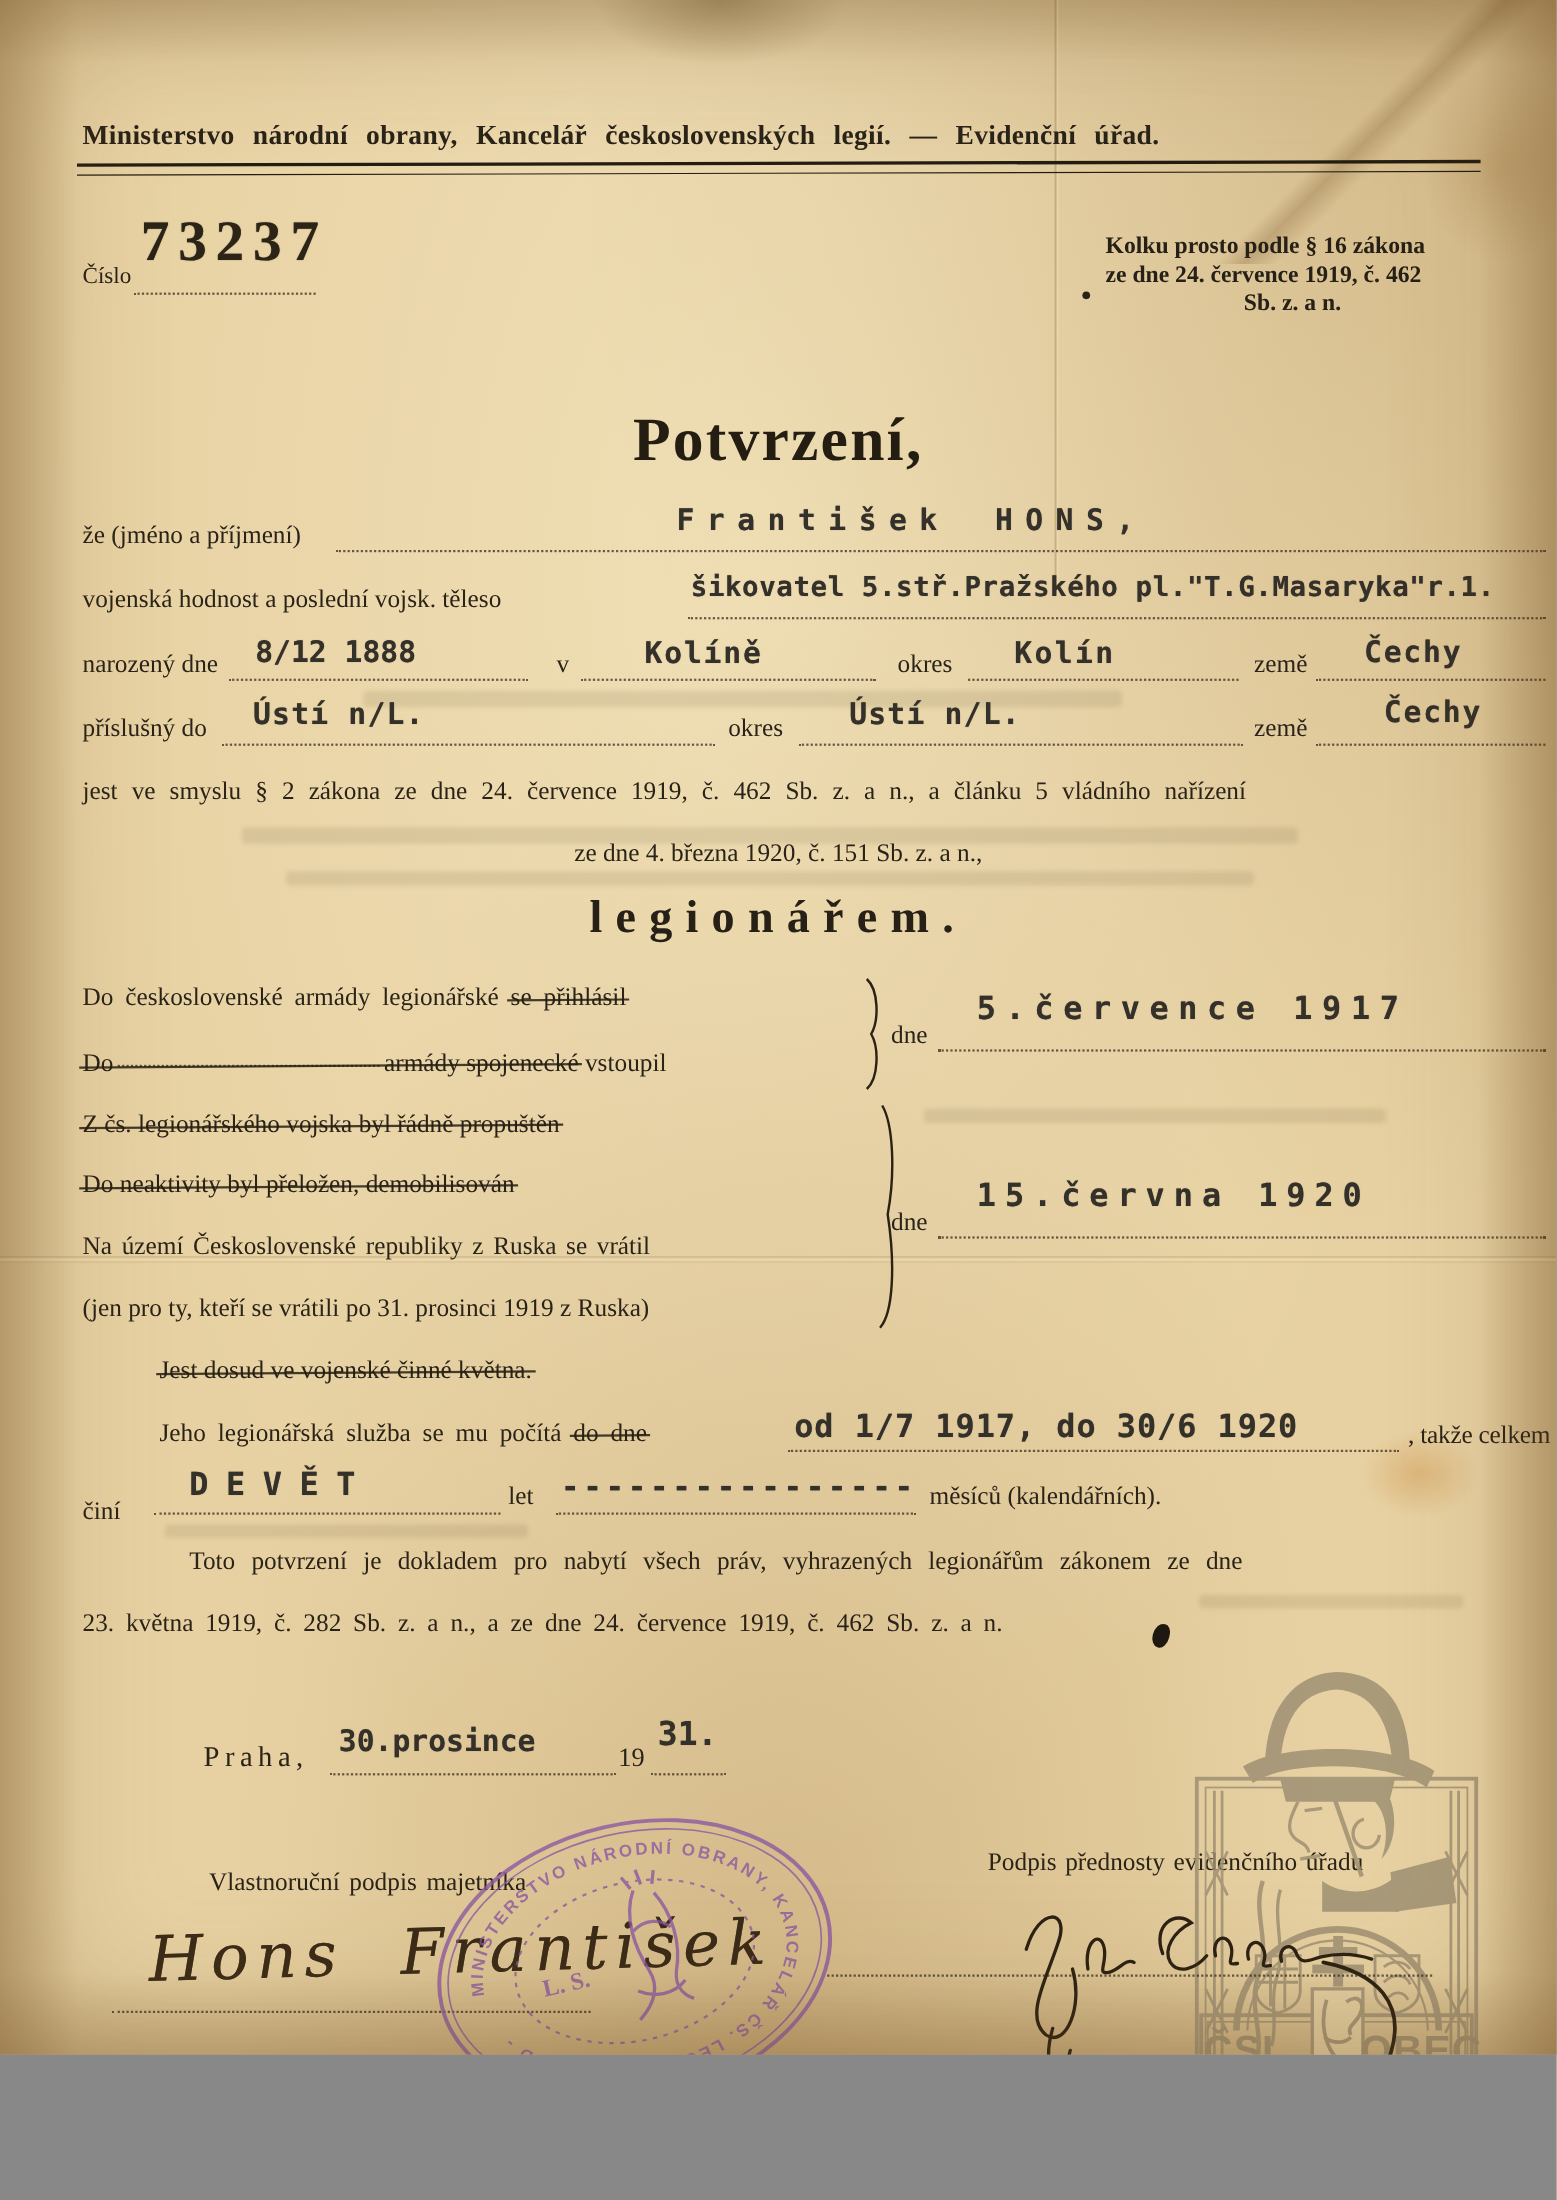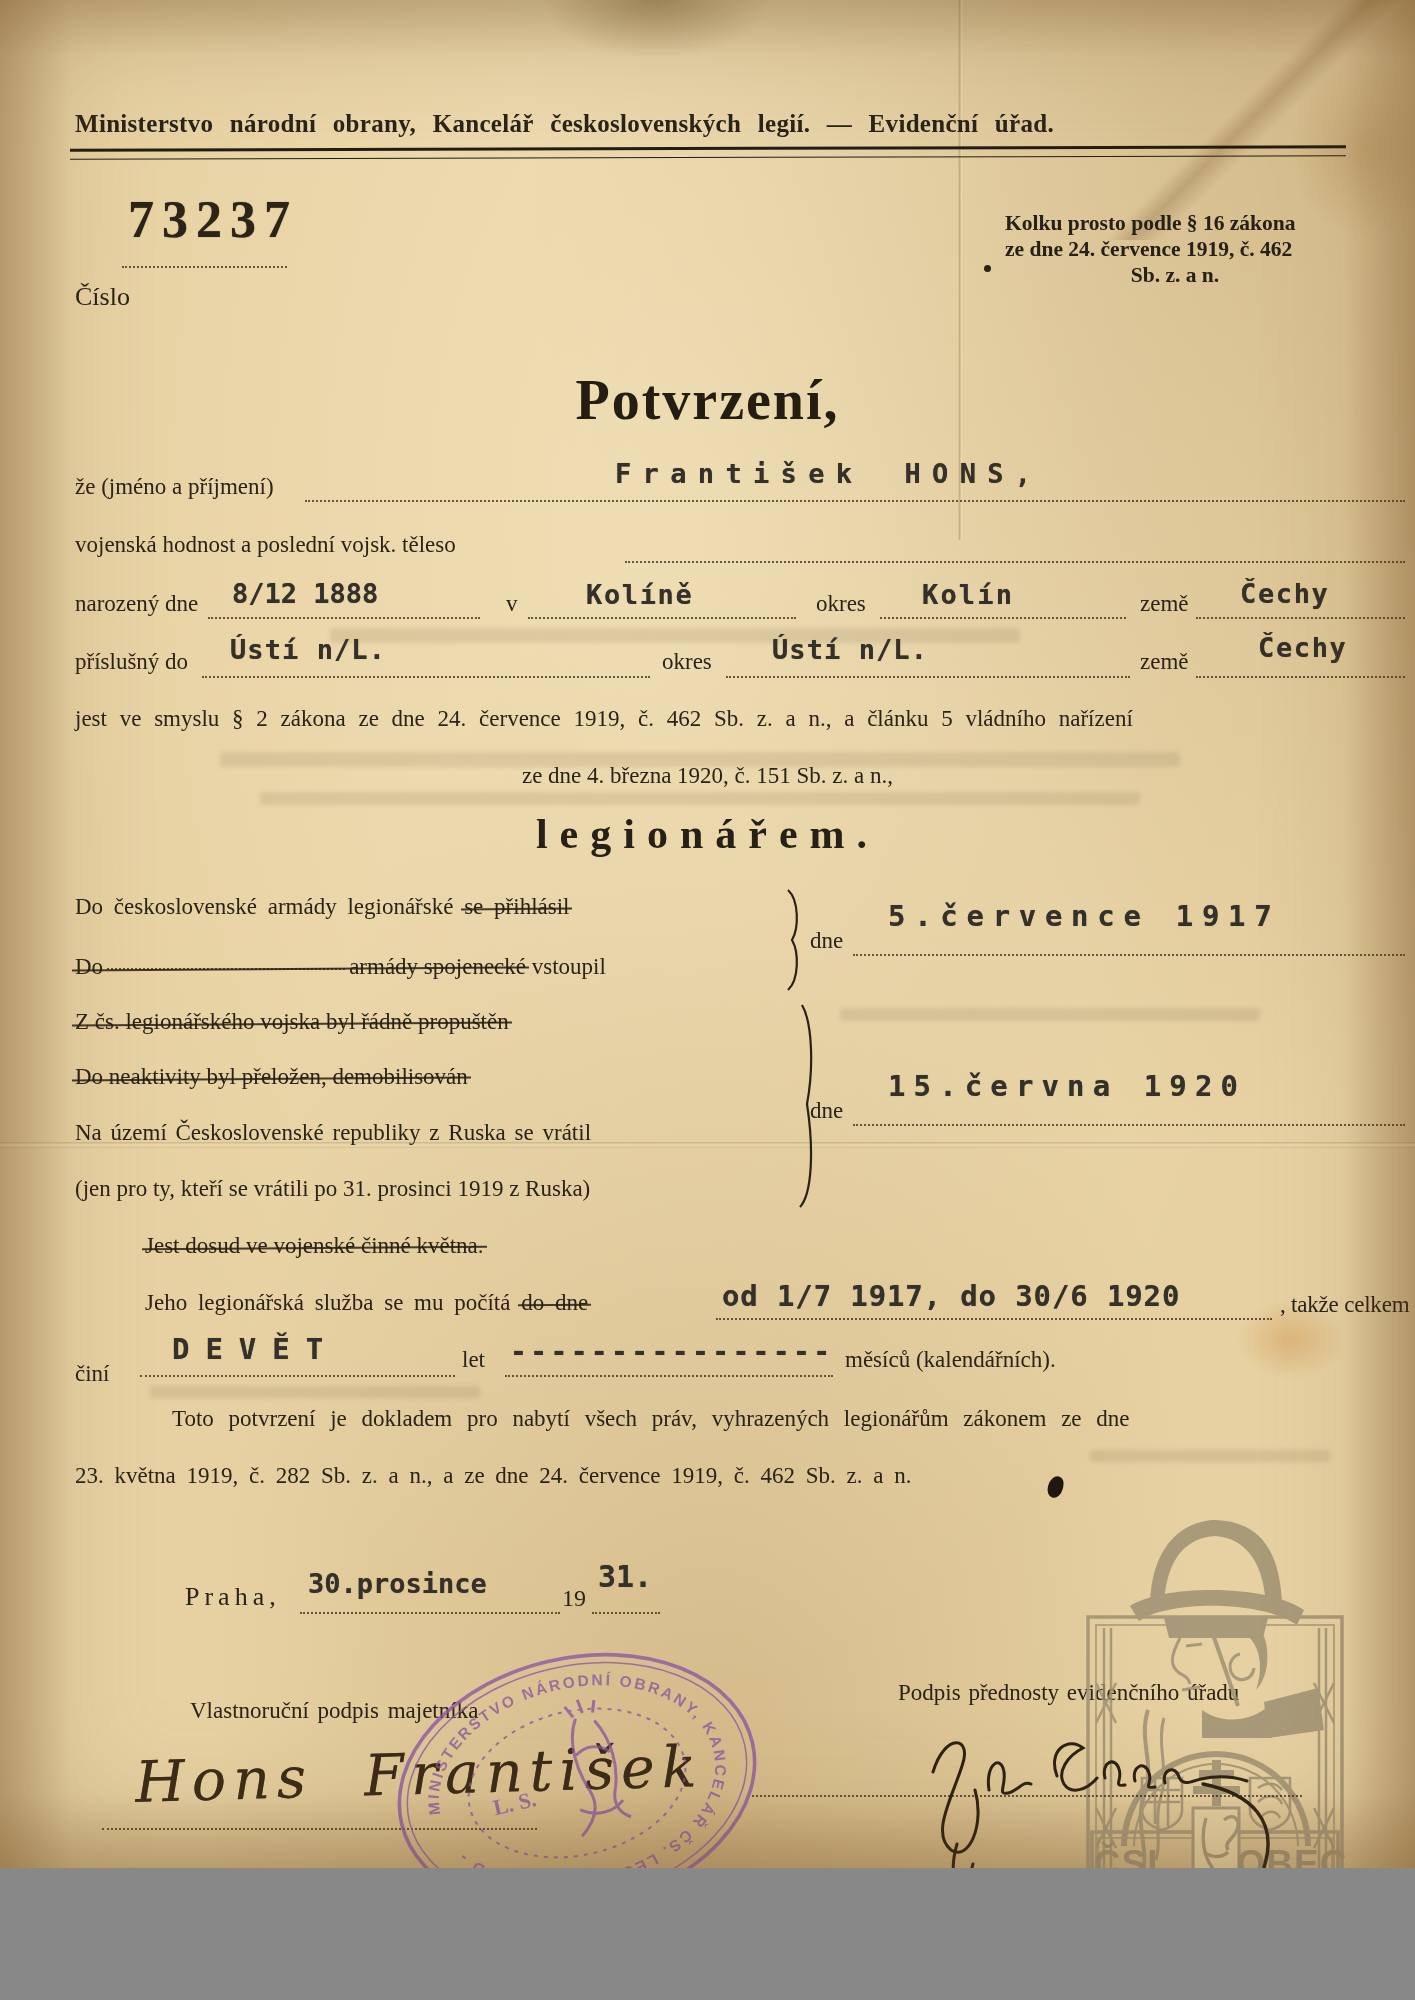--- a/index.html
+++ b/index.html
@@ -50,38 +50,39 @@
   <div class="ghost" style="left:220px;top:752px;width:960px;height:15px;"></div>
   <div class="ghost" style="left:260px;top:792px;width:880px;height:13px;"></div>
   <div class="ghost" style="left:840px;top:1008px;width:420px;height:13px;"></div>
   <div class="ghost" style="left:150px;top:1386px;width:330px;height:12px;"></div>
   <div class="ghost" style="left:1090px;top:1450px;width:240px;height:12px;"></div>
 
   <div class="t lbl bold" style="left:75px;top:110px;font-size:25px;word-spacing:10px;letter-spacing:.3px;">Ministerstvo národní obrany, Kancelář československých legií. — Evidenční úřad.</div>
   <div class="rule" style="top:147px;"></div>
 
   <div class="t bold" style="left:128px;top:190px;font-size:52px;letter-spacing:8px;color:#2b2417;text-shadow:0 0 1px rgba(43,36,23,.7);">73237</div>
-  <div class="t lbl" style="left:75px;top:238px;font-size:26px;margin-top:44px;">Číslo</div>
+  <div class="t lbl" style="left:75px;top:238px;font-size:21px;">Číslo</div>
   <div class="dl" style="left:122px;top:266px;width:165px;"></div>
 
   <div class="t bold" style="left:1005px;top:210px;font-size:21.5px;line-height:26px;width:340px;white-space:normal;">
     <div>Kolku prosto podle § 16 zákona</div>
     <div>ze dne 24. července 1919, č. 462</div>
     <div style="text-align:center;">Sb. z. a n.</div>
   </div>
   <div class="stain" style="left:984px;top:265px;width:7px;height:7px;background:#2a2214;"></div>
 
   <div class="t center bold" style="top:368px;font-size:56px;letter-spacing:2px;color:#241d12;">Potvrzení,</div>
 
   <div class="t lbl" style="left:75px;top:474px;">že (jméno a příjmení)</div>
   <div class="dl" style="left:305px;top:500px;width:1100px;"></div>
   <div class="t type" style="left:615px;top:458px;font-size:27px;letter-spacing:.42em;word-spacing:.5em;">František HONS,</div>
 
   <div class="t lbl" style="left:75px;top:532px;">vojenská hodnost a poslední vojsk. těleso</div>
   <div class="dl" style="left:625px;top:561px;width:780px;"></div>
+  <div class="t type" style="left:628px;top:520px;font-size:25px;letter-spacing:.02em;">šikovatel 5.stř.Pražského pl."T.G.Masaryka"r.1.</div>
 
   <div class="t lbl" style="left:75px;top:591px;">narozený dne</div>
   <div class="dl" style="left:208px;top:617px;width:272px;"></div>
   <div class="t type" style="left:232px;top:578px;font-size:27px;">8/12 1888</div>
   <div class="t lbl" style="left:506px;top:591px;">v</div>
   <div class="dl" style="left:528px;top:617px;width:268px;"></div>
   <div class="t type" style="left:586px;top:579px;font-size:27px;letter-spacing:.06em;">Kolíně</div>
   <div class="t lbl" style="left:816px;top:591px;">okres</div>
   <div class="dl" style="left:880px;top:617px;width:246px;"></div>
   <div class="t type" style="left:922px;top:579px;font-size:27px;letter-spacing:.08em;">Kolín</div>

